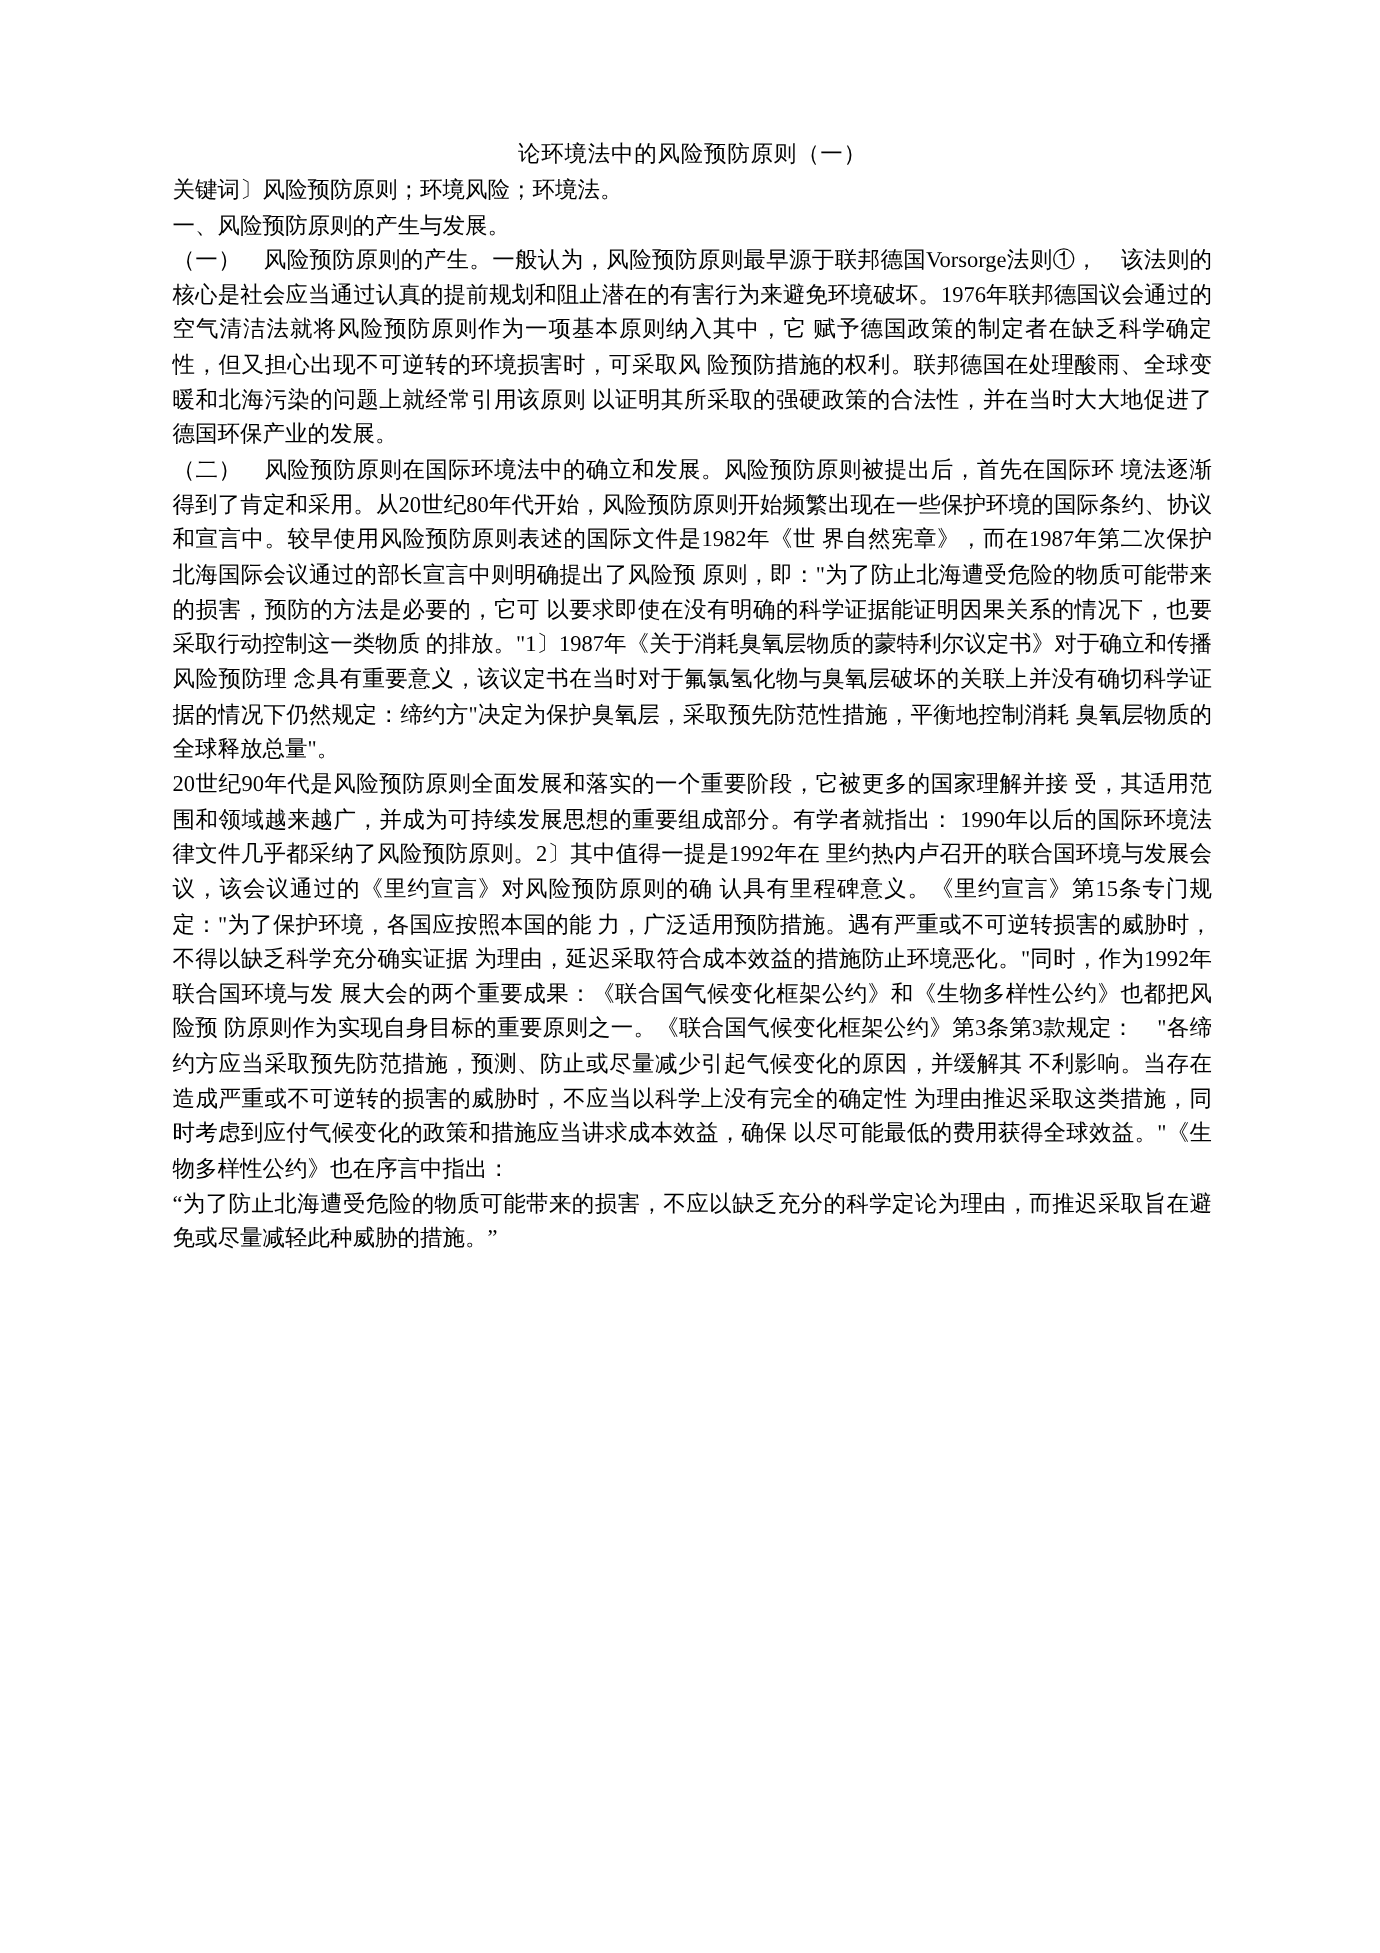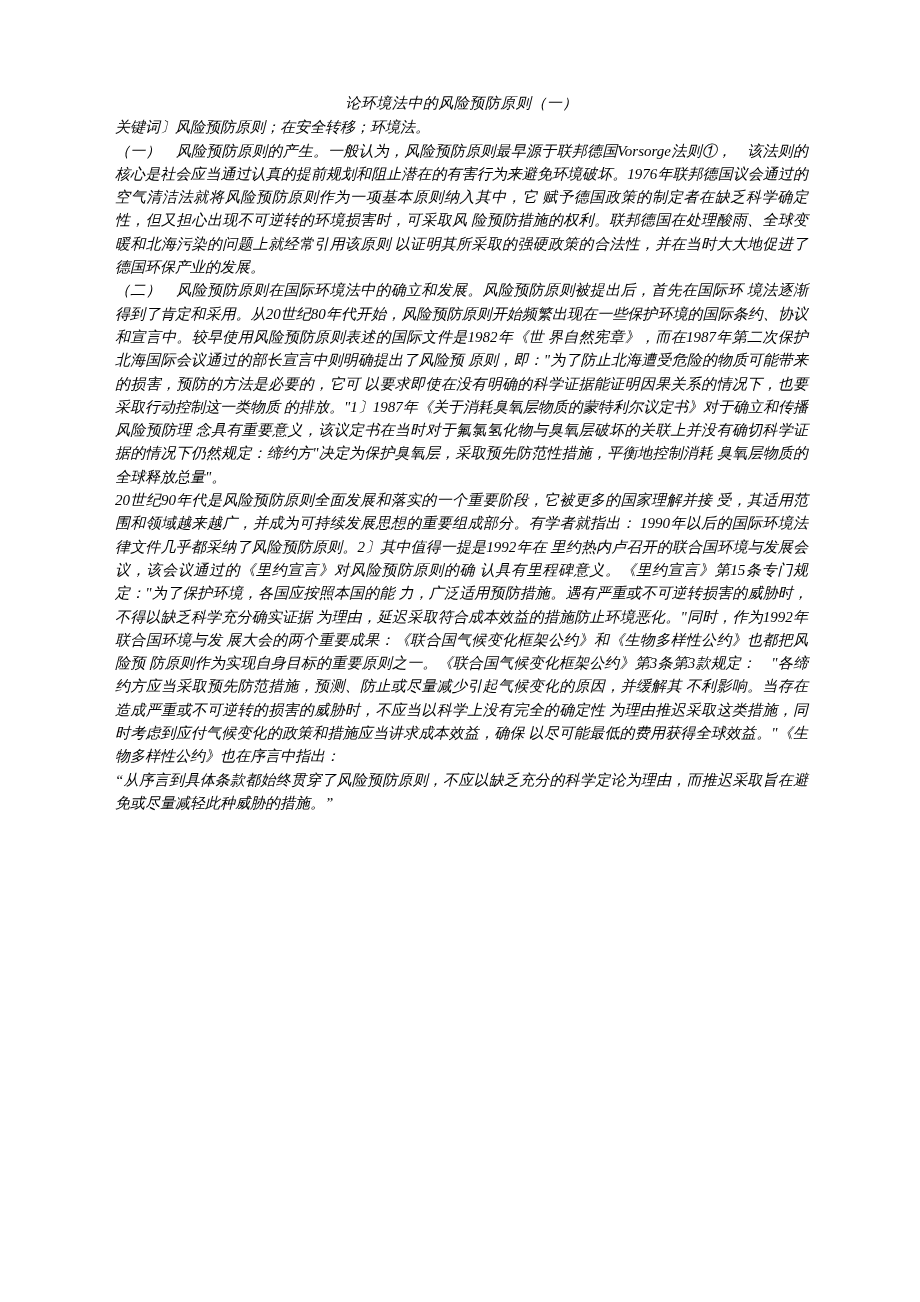--- a/index.html
+++ b/index.html
@@ -12,21 +12,20 @@
       width: 920px;
       height: 1302px;
       box-sizing: border-box;
       background: #ffffff;
       color: #000000;
       padding: 92px 112px 0 115px;
       font-family: "Liberation Serif", "DejaVu Serif", serif;
       font-size: 15px;
       line-height: 23.3px;
       overflow: hidden;
-      font-style: italic;
     }
     .doc-title {
       margin: 0;
       padding: 0 0 1px 0;
       font-size: 15px;
       font-weight: 400;
       text-align: center;
       letter-spacing: 0.5px;
     }
     .para {
@@ -36,18 +35,19 @@
       text-justify: inter-ideograph;
       word-break: break-word;
       overflow-wrap: break-word;
     }
   </style>
 </head>
 <body>
 
 <div class="page">
   <h1 class="doc-title">论环境法中的风险预防原则（一）</h1>
-  <p class="para">关键词〕风险预防原则；在安全转移；环境法。</p>
+  <p class="para">关键词〕风险预防原则；环境风险；环境法。</p>
+  <p class="para">一、风险预防原则的产生与发展。</p>
   <p class="para">（一）　风险预防原则的产生。一般认为，风险预防原则最早源于联邦德国Vorsorge法则①，　该法则的核心是社会应当通过认真的提前规划和阻止潜在的有害行为来避免环境破坏。1976年联邦德国议会通过的空气清洁法就将风险预防原则作为一项基本原则纳入其中，它 赋予德国政策的制定者在缺乏科学确定性，但又担心出现不可逆转的环境损害时，可采取风 险预防措施的权利。联邦德国在处理酸雨、全球变暖和北海污染的问题上就经常引用该原则 以证明其所采取的强硬政策的合法性，并在当时大大地促进了德国环保产业的发展。</p>
   <p class="para">（二）　风险预防原则在国际环境法中的确立和发展。风险预防原则被提出后，首先在国际环 境法逐渐得到了肯定和采用。从20世纪80年代开始，风险预防原则开始频繁出现在一些保护环境的国际条约、协议和宣言中。较早使用风险预防原则表述的国际文件是1982年《世 界自然宪章》，而在1987年第二次保护北海国际会议通过的部长宣言中则明确提出了风险预 原则，即："为了防止北海遭受危险的物质可能带来的损害，预防的方法是必要的，它可 以要求即使在没有明确的科学证据能证明因果关系的情况下，也要采取行动控制这一类物质 的排放。"1〕1987年《关于消耗臭氧层物质的蒙特利尔议定书》对于确立和传播风险预防理 念具有重要意义，该议定书在当时对于氟氯氢化物与臭氧层破坏的关联上并没有确切科学证 据的情况下仍然规定：缔约方"决定为保护臭氧层，采取预先防范性措施，平衡地控制消耗 臭氧层物质的全球释放总量"。</p>
   <p class="para">20世纪90年代是风险预防原则全面发展和落实的一个重要阶段，它被更多的国家理解并接 受，其适用范围和领域越来越广，并成为可持续发展思想的重要组成部分。有学者就指出： 1990年以后的国际环境法律文件几乎都采纳了风险预防原则。2〕其中值得一提是1992年在 里约热内卢召开的联合国环境与发展会议，该会议通过的《里约宣言》对风险预防原则的确 认具有里程碑意义。《里约宣言》第15条专门规定："为了保护环境，各国应按照本国的能 力，广泛适用预防措施。遇有严重或不可逆转损害的威胁时，不得以缺乏科学充分确实证据 为理由，延迟采取符合成本效益的措施防止环境恶化。"同时，作为1992年联合国环境与发 展大会的两个重要成果：《联合国气候变化框架公约》和《生物多样性公约》也都把风险预 防原则作为实现自身目标的重要原则之一。《联合国气候变化框架公约》第3条第3款规定：　"各缔约方应当采取预先防范措施，预测、防止或尽量减少引起气候变化的原因，并缓解其 不利影响。当存在造成严重或不可逆转的损害的威胁时，不应当以科学上没有完全的确定性 为理由推迟采取这类措施，同时考虑到应付气候变化的政策和措施应当讲求成本效益，确保 以尽可能最低的费用获得全球效益。"《生物多样性公约》也在序言中指出：</p>
-  <p class="para">“从序言到具体条款都始终贯穿了风险预防原则，不应以缺乏充分的科学定论为理由，而推迟采取旨在避免或尽量减轻此种威胁的措施。”</p>
+  <p class="para">“为了防止北海遭受危险的物质可能带来的损害，不应以缺乏充分的科学定论为理由，而推迟采取旨在避免或尽量减轻此种威胁的措施。”</p>
 </div>
 
 </body></html>

